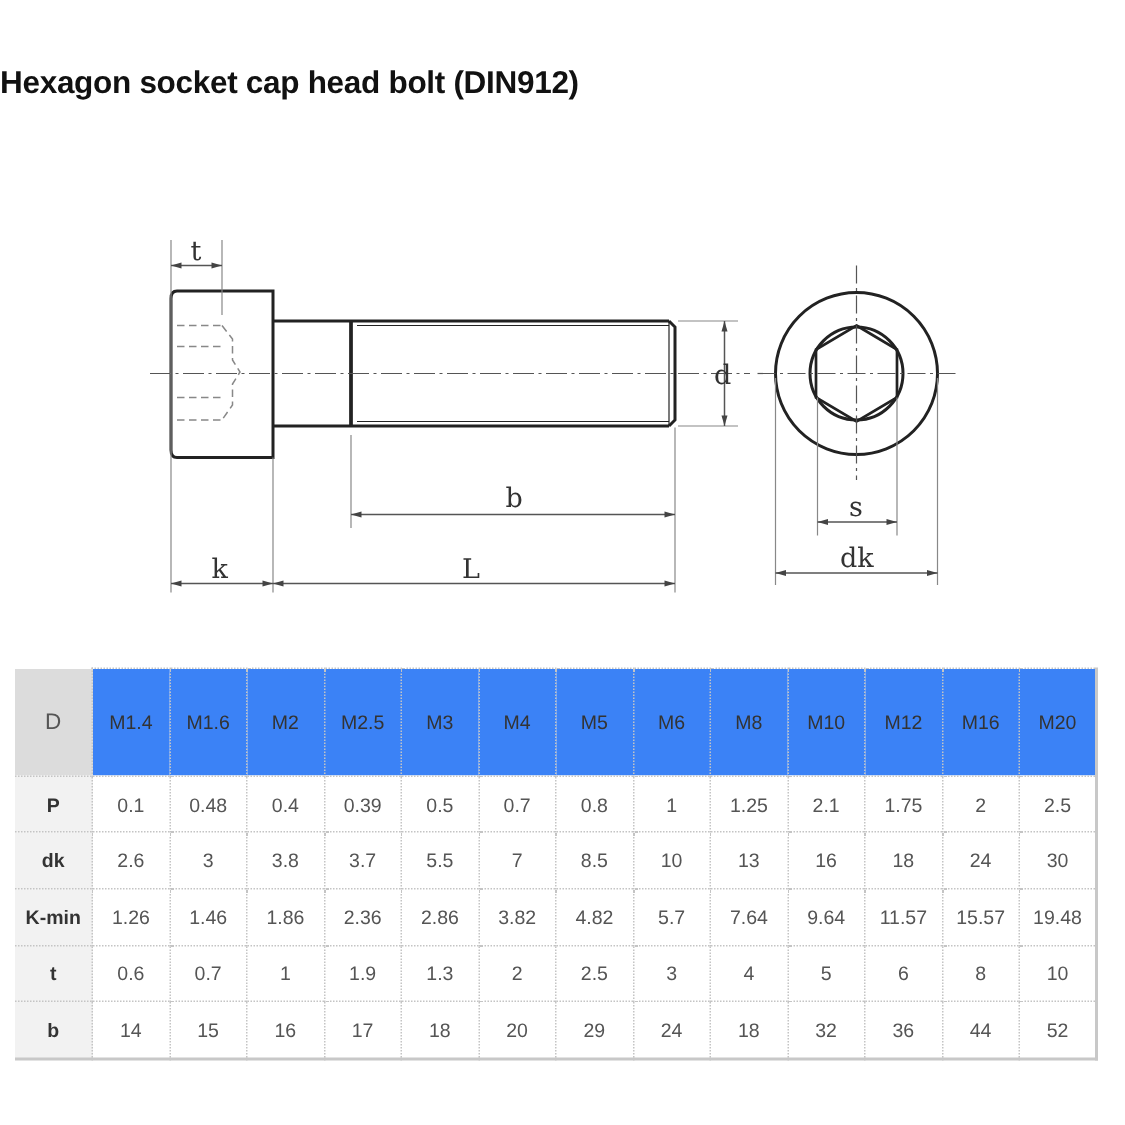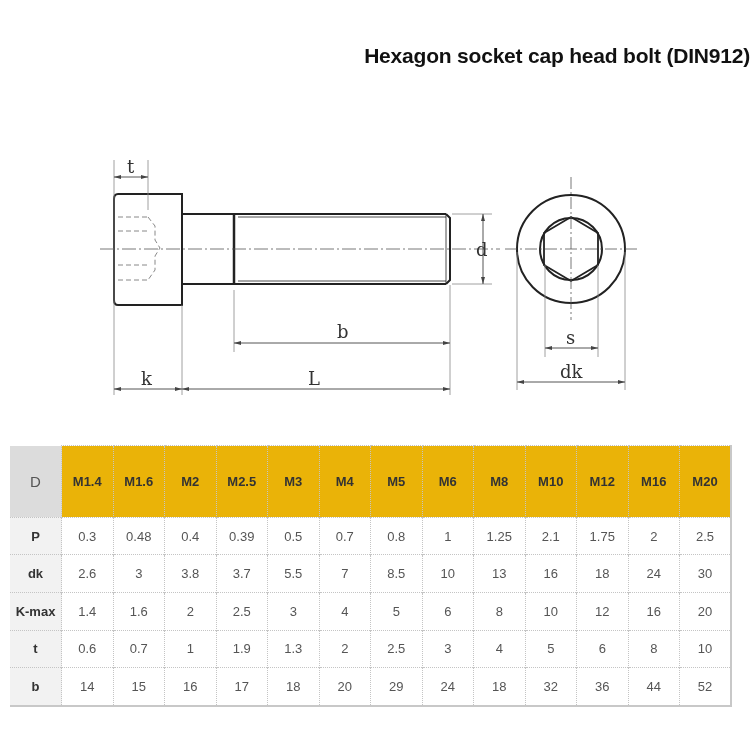--- a/index.html
+++ b/index.html
@@ -1,35 +1,35 @@
 <!DOCTYPE html>
 <html><head>
   <meta charset="utf-8">
   <style>
     html, body { margin: 0; padding: 0; background: #ffffff; }
     body { width: 750px; height: 750px; position: relative; overflow: hidden; font-family: "Liberation Sans", sans-serif; }
     .title {
-      position: absolute; left: 0; top: 44px; width: 750px; text-align: right;
+      position: absolute; left: 0; top: 44px; width: 750px; text-align: left;
       font-family: "Liberation Sans", sans-serif; font-weight: bold; font-size: 21px; color: #111;
       letter-spacing: -0.2px;
     }
     .drawing { position: absolute; left: 0; top: 140px; width: 750px; height: 260px; }
     .drawing text { font-family: "DejaVu Serif", serif; fill: #333; }
     table.spec {
       position: absolute; left: 10px; top: 445px; width: 722px; height: 262px;
       border-collapse: collapse; table-layout: fixed;
       font-family: "Liberation Sans", sans-serif;
       border-right: 2px solid #c8c8c8; border-bottom: 2px solid #c8c8c8;
     }
     table.spec td, table.spec th {
       text-align: center; vertical-align: middle; padding: 0;
       border-left: 1px dotted #c4c4c4; border-top: 1px dotted #c4c4c4;
       color: #555; font-size: 13px;
     }
-    table.spec tr.head th { background: #eab308; height: 64px; font-weight: bold; color: #333; font-size: 13px; }
+    table.spec tr.head th { background: #3b82f6; height: 64px; font-weight: normal; color: #333; font-size: 13px; }
     table.spec tr.head th.corner { background: #dcdcdc; font-weight: normal; color: #555; font-size: 15px; border-left: none; border-top: none; }
     table.spec td.rowlabel { background: #f2f2f2; font-weight: bold; color: #333; width: 105px; border-left: none; }
     table.spec tr.row td { height: 33px; background: #ffffff; }
     table.spec tr.row td.rowlabel { background: #f2f2f2; }
   </style>
 </head>
 <body>
 
 <div class="title">Hexagon socket cap head  bolt (DIN912)</div>
 
@@ -135,21 +135,21 @@
     <th>M5</th>
     <th>M6</th>
     <th>M8</th>
     <th>M10</th>
     <th>M12</th>
     <th>M16</th>
     <th>M20</th>
   </tr>
   <tr class="row">
     <td class="rowlabel">P</td>
-    <td>0.3</td>
+    <td>0.1</td>
     <td>0.48</td>
     <td>0.4</td>
     <td>0.39</td>
     <td>0.5</td>
     <td>0.7</td>
     <td>0.8</td>
     <td>1</td>
     <td>1.25</td>
     <td>2.1</td>
     <td>1.75</td>
@@ -166,34 +166,34 @@
     <td>7</td>
     <td>8.5</td>
     <td>10</td>
     <td>13</td>
     <td>16</td>
     <td>18</td>
     <td>24</td>
     <td>30</td>
   </tr>
   <tr class="row">
-    <td class="rowlabel">K-max</td>
-    <td>1.4</td>
-    <td>1.6</td>
-    <td>2</td>
-    <td>2.5</td>
-    <td>3</td>
-    <td>4</td>
-    <td>5</td>
-    <td>6</td>
-    <td>8</td>
-    <td>10</td>
-    <td>12</td>
-    <td>16</td>
-    <td>20</td>
+    <td class="rowlabel">K-min</td>
+    <td>1.26</td>
+    <td>1.46</td>
+    <td>1.86</td>
+    <td>2.36</td>
+    <td>2.86</td>
+    <td>3.82</td>
+    <td>4.82</td>
+    <td>5.7</td>
+    <td>7.64</td>
+    <td>9.64</td>
+    <td>11.57</td>
+    <td>15.57</td>
+    <td>19.48</td>
   </tr>
   <tr class="row">
     <td class="rowlabel">t</td>
     <td>0.6</td>
     <td>0.7</td>
     <td>1</td>
     <td>1.9</td>
     <td>1.3</td>
     <td>2</td>
     <td>2.5</td>

